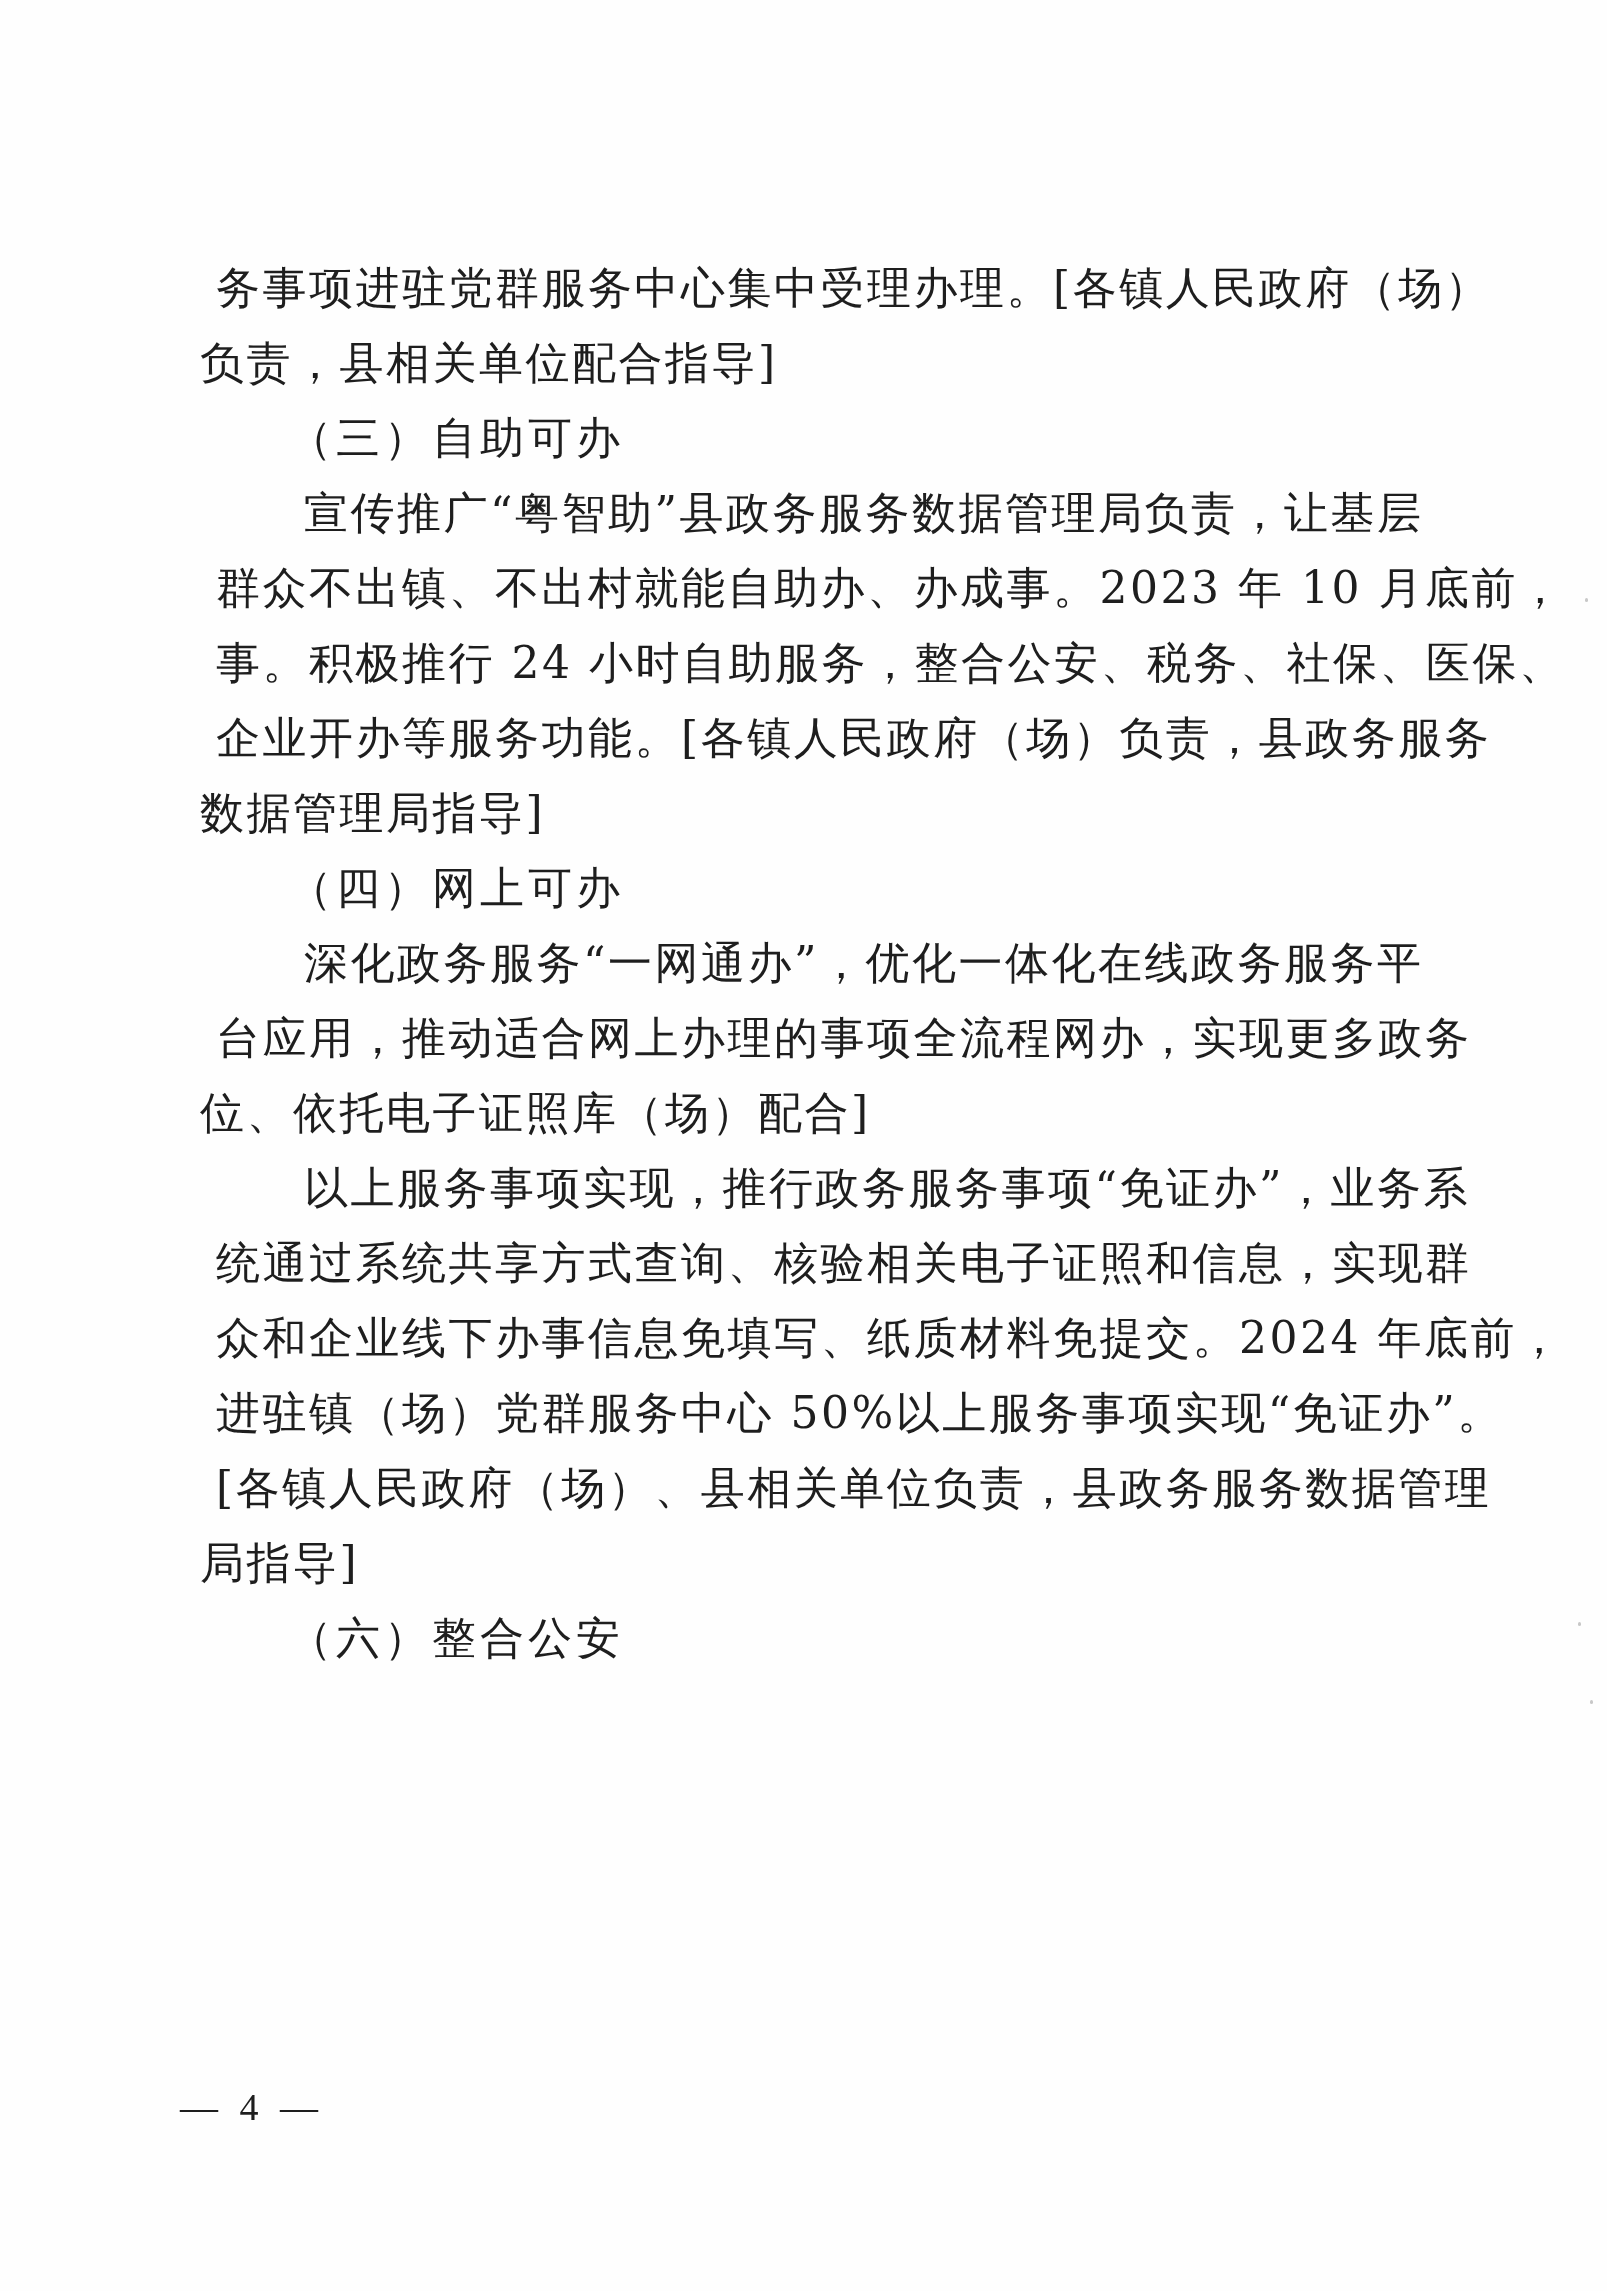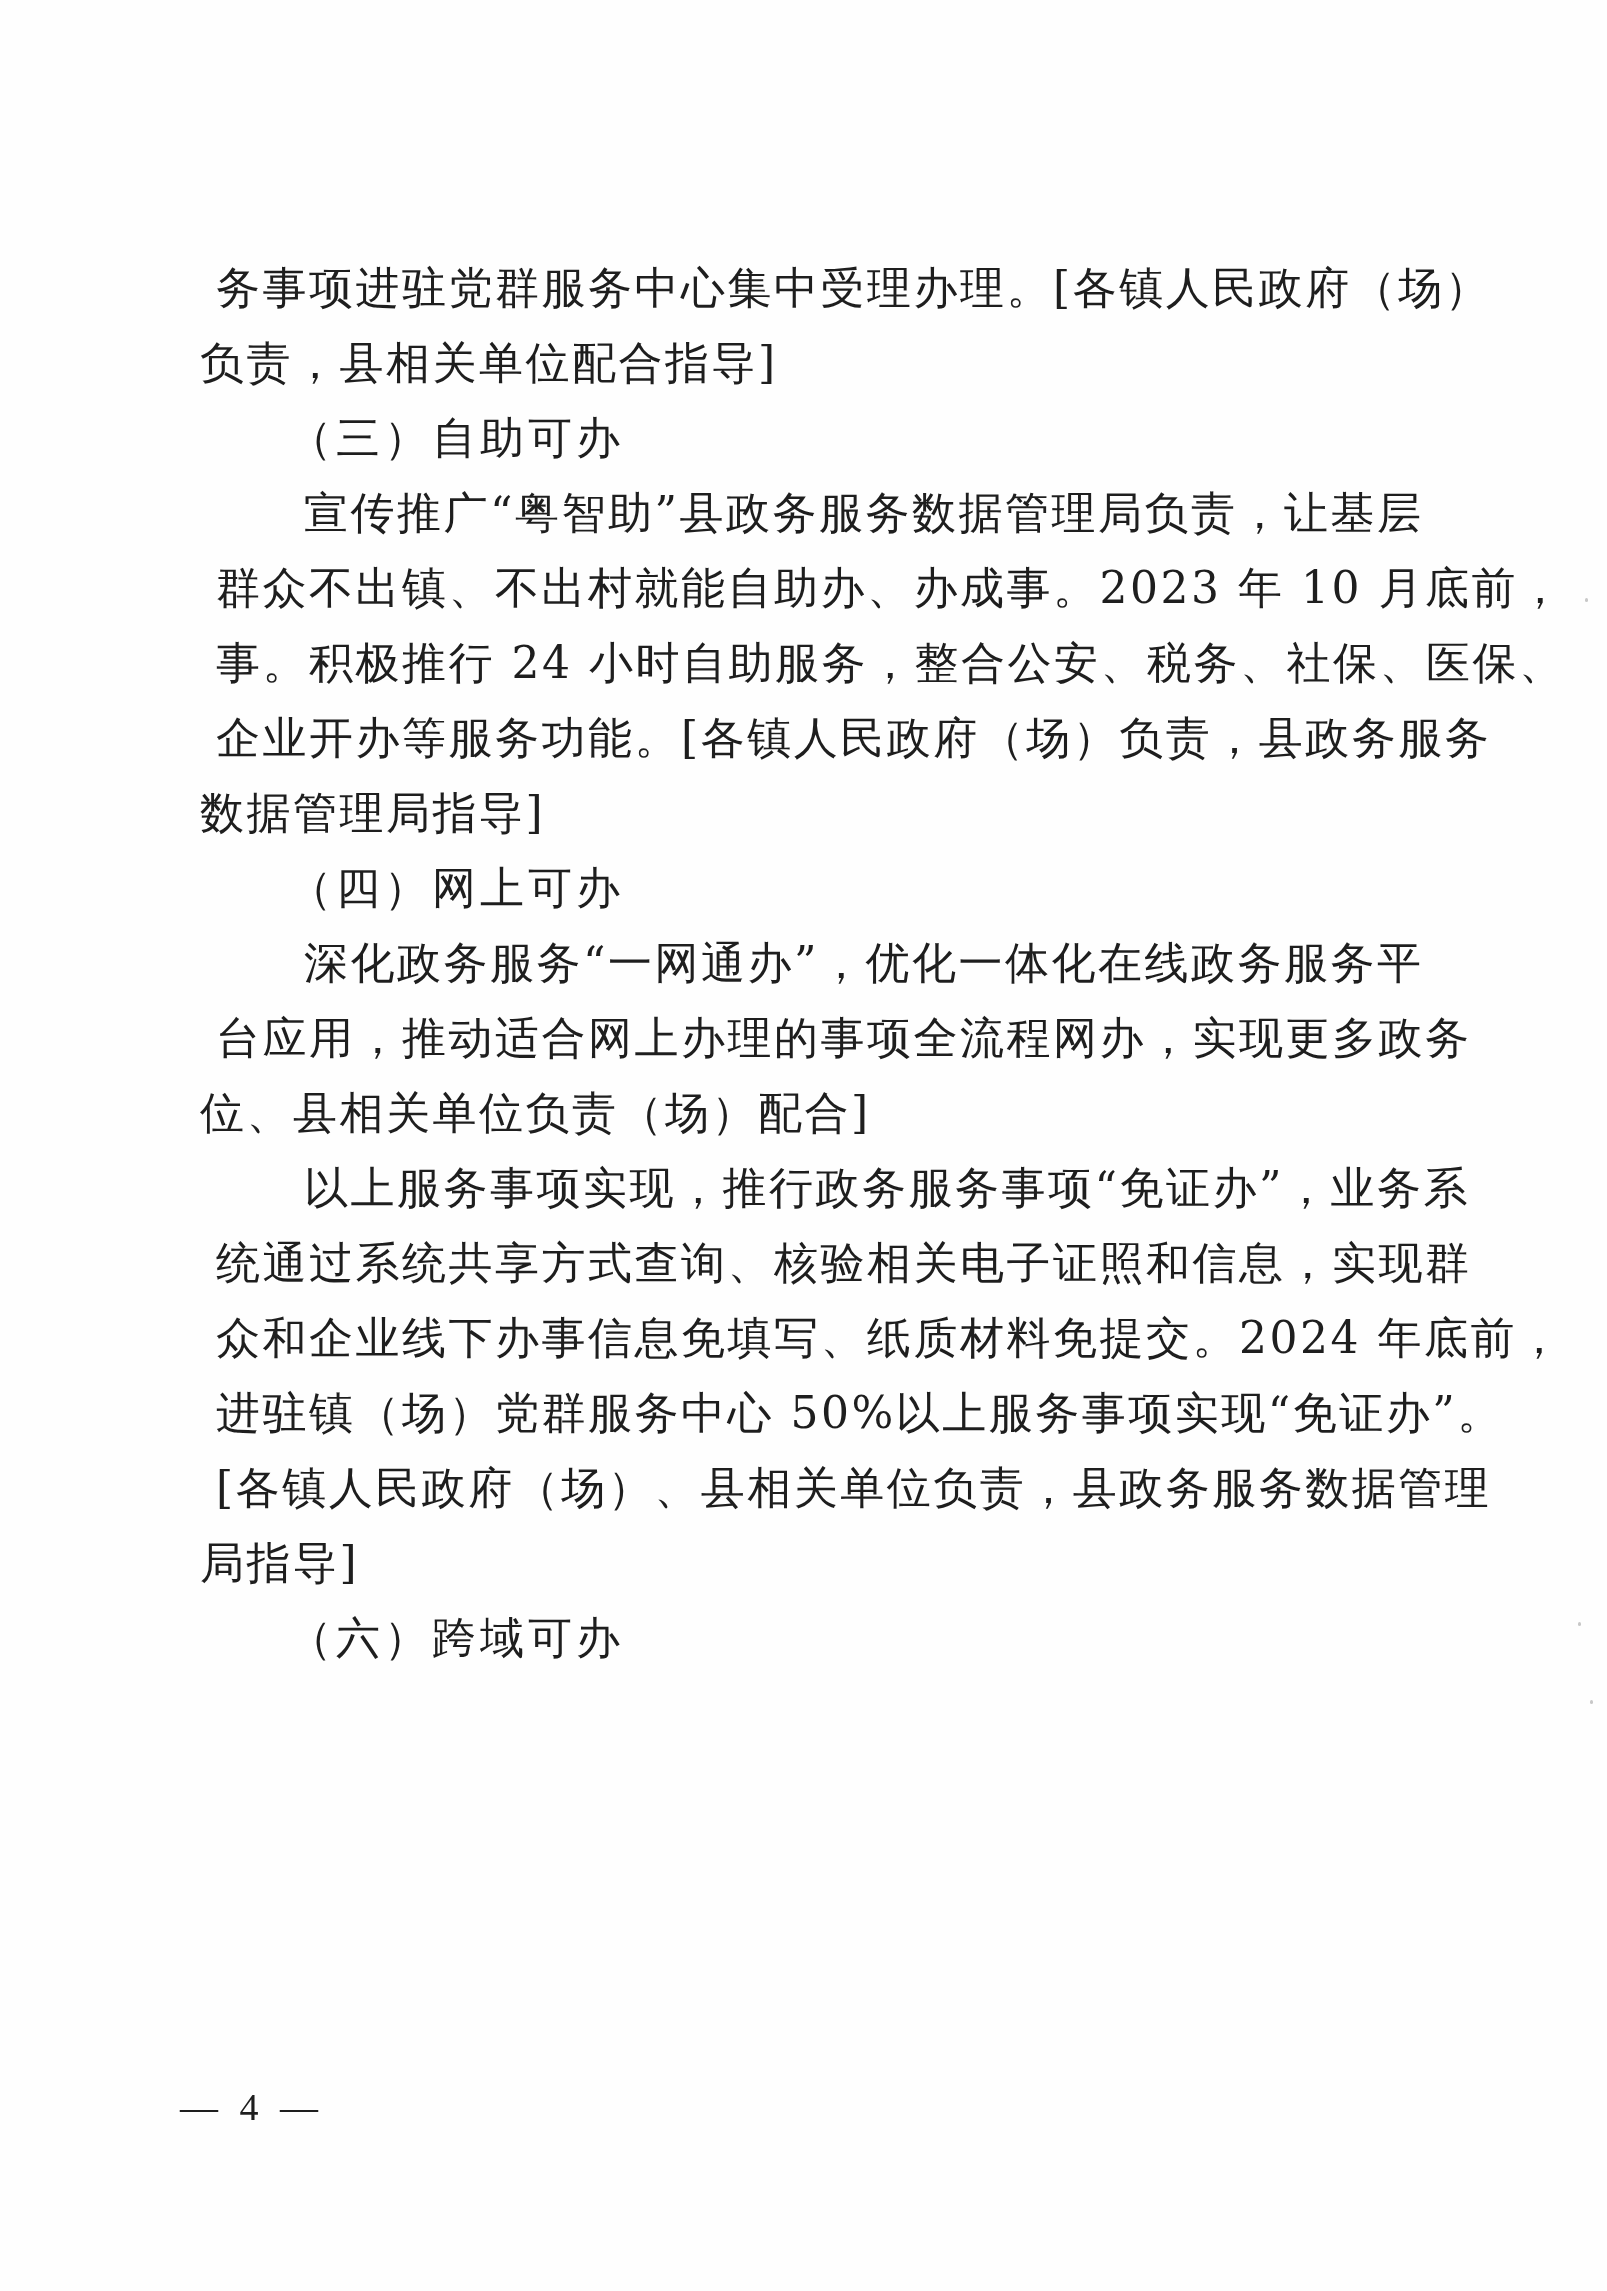--- a/index.html
+++ b/index.html
@@ -69,28 +69,28 @@
     <div class="line">负责，县相关单位配合指导]</div>
     <div class="line heading">（三）自助可办</div>
     <div class="line justify indent">宣传推广“粤智助”县政务服务数据管理局负责，让基层</div>
     <div class="line justify">群众不出镇、不出村就能自助办、办成事。2023 年 10 月底前，</div>
     <div class="line justify">事。积极推行 24 小时自助服务，整合公安、税务、社保、医保、</div>
     <div class="line justify">企业开办等服务功能。[各镇人民政府（场）负责，县政务服务</div>
     <div class="line">数据管理局指导]</div>
     <div class="line heading">（四）网上可办</div>
     <div class="line justify indent">深化政务服务“一网通办”，优化一体化在线政务服务平</div>
     <div class="line justify">台应用，推动适合网上办理的事项全流程网办，实现更多政务</div>
-    <div class="line">位、县相关单位负责（场）配合]</div>
+    <div class="line">位、依托电子证照库（场）配合]</div>
     <div class="line justify indent">以上服务事项实现，推行政务服务事项“免证办”，业务系</div>
     <div class="line justify">统通过系统共享方式查询、核验相关电子证照和信息，实现群</div>
     <div class="line justify">众和企业线下办事信息免填写、纸质材料免提交。2024 年底前，</div>
     <div class="line justify">进驻镇（场）党群服务中心 50%以上服务事项实现“免证办”。</div>
     <div class="line justify">[各镇人民政府（场）、县相关单位负责，县政务服务数据管理</div>
     <div class="line">局指导]</div>
-    <div class="line heading">（六）跨域可办</div>
+    <div class="line heading">（六）整合公安</div>
   </div>
 
   <div class="page-number">— 4 —</div>
 
   <span class="speck" style="left:1585px; top:598px;"></span>
   <span class="speck" style="left:1578px; top:1622px;"></span>
   <span class="speck" style="left:1590px; top:1700px;"></span>
 </div>
 
 </body></html>

